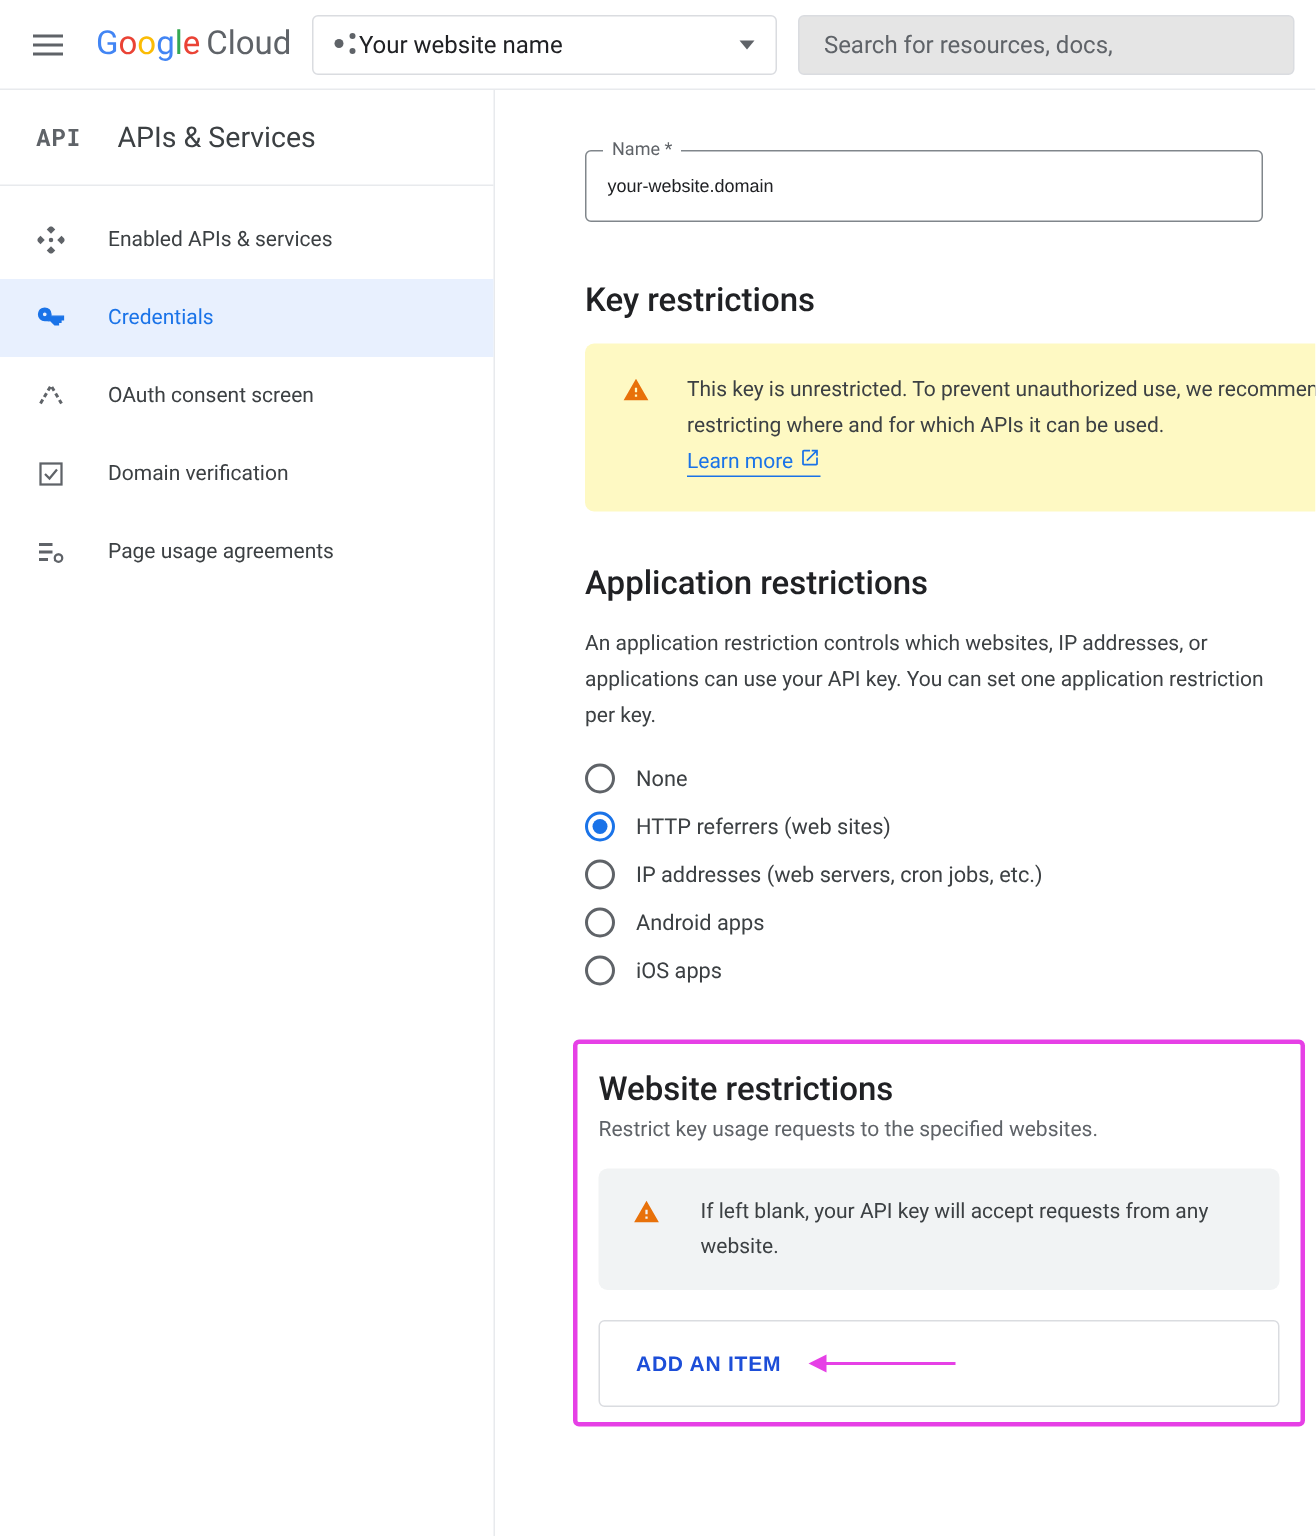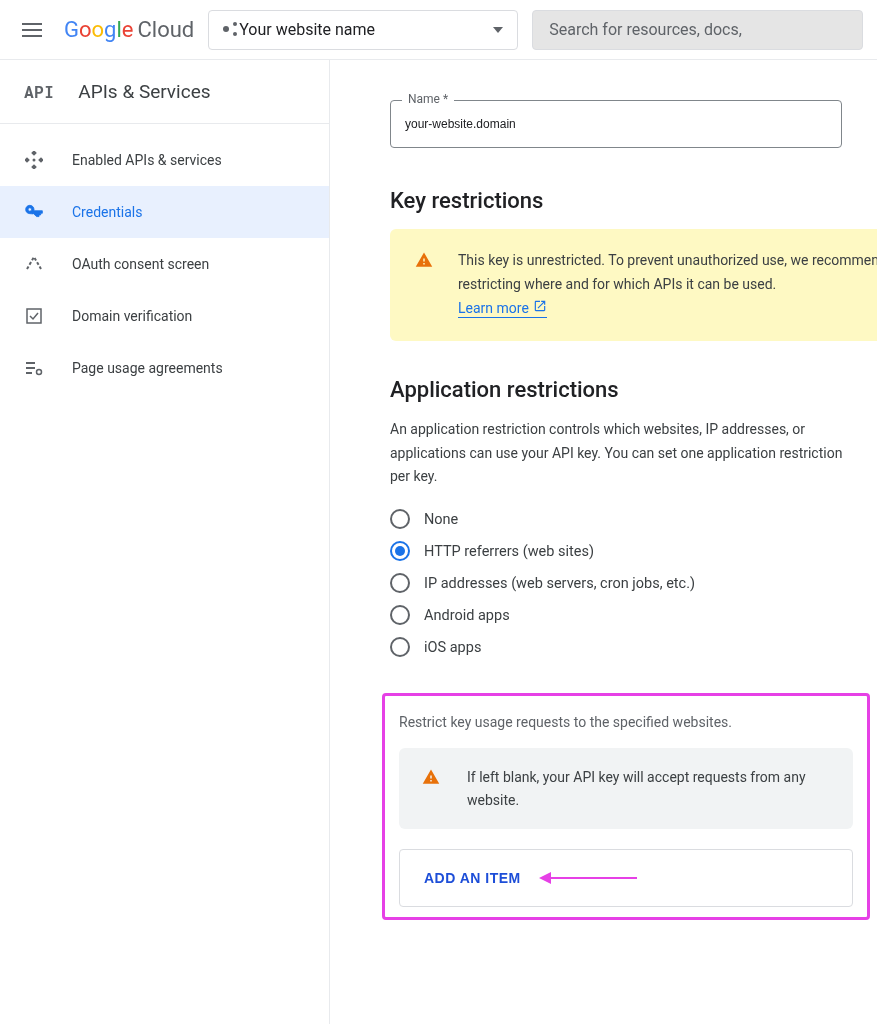--- a/index.html
+++ b/index.html
@@ -264,20 +264,21 @@
         <span class="radio-circle"></span>
         <span>Android apps</span>
       </div>
       <div class="radio-item">
         <span class="radio-circle"></span>
         <span>iOS apps</span>
       </div>
     </div>
 
     <div class="highlight-box">
+      <h2>Website restrictions</h2>
       <p class="sub-grey">Restrict key usage requests to the specified websites.</p>
       <div class="warn-box-2">
         <svg class="warn-triangle" viewBox="0 0 24 24" width="20" height="18">
             <path fill="#e8710a" d="M1 21h22L12 2 1 21zm12-3h-2v-2h2v2zm0-4h-2v-4h2v4z"></path>
           </svg>
         <div class="msg">If left blank, your API key will accept requests from any website.</div>
       </div>
       <div class="add-item-box">
         <button>ADD AN ITEM</button>
         <span class="arrow-left"></span>

